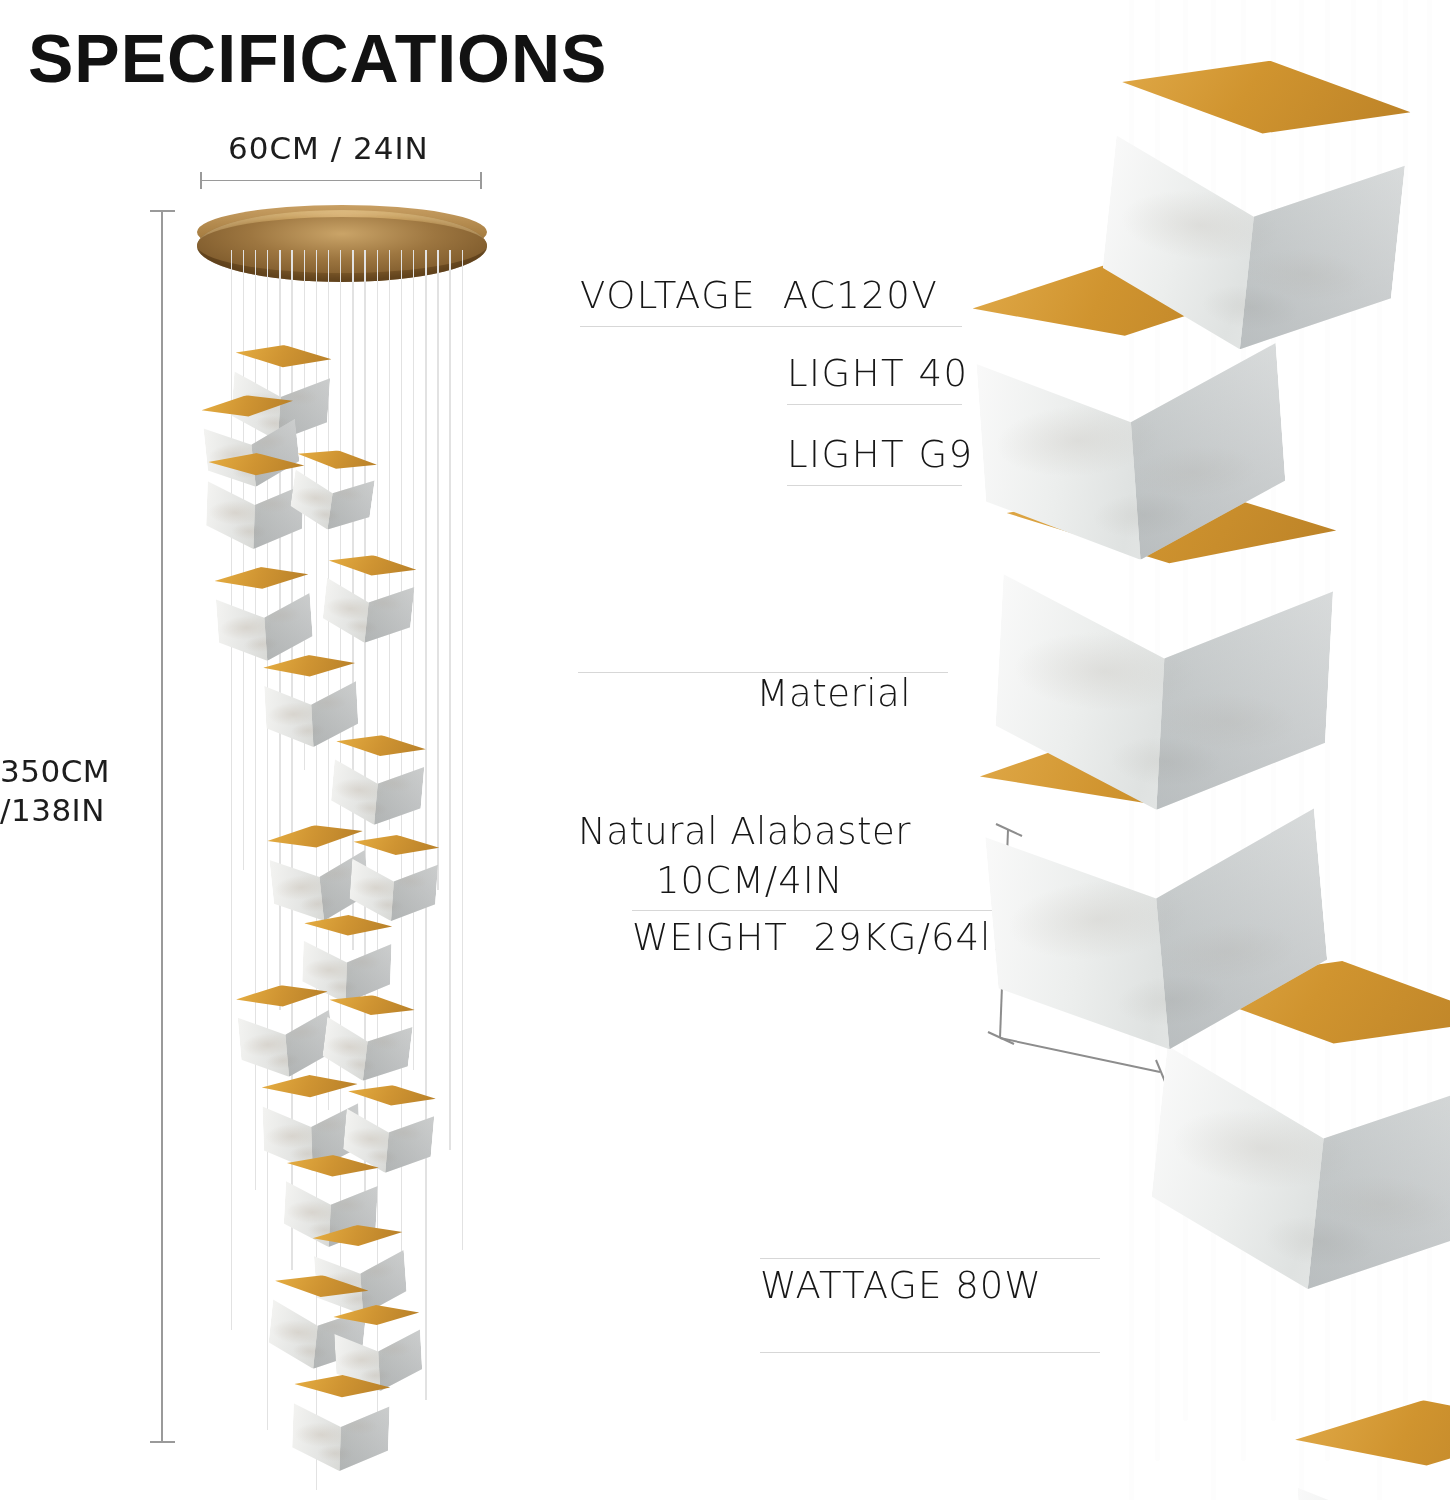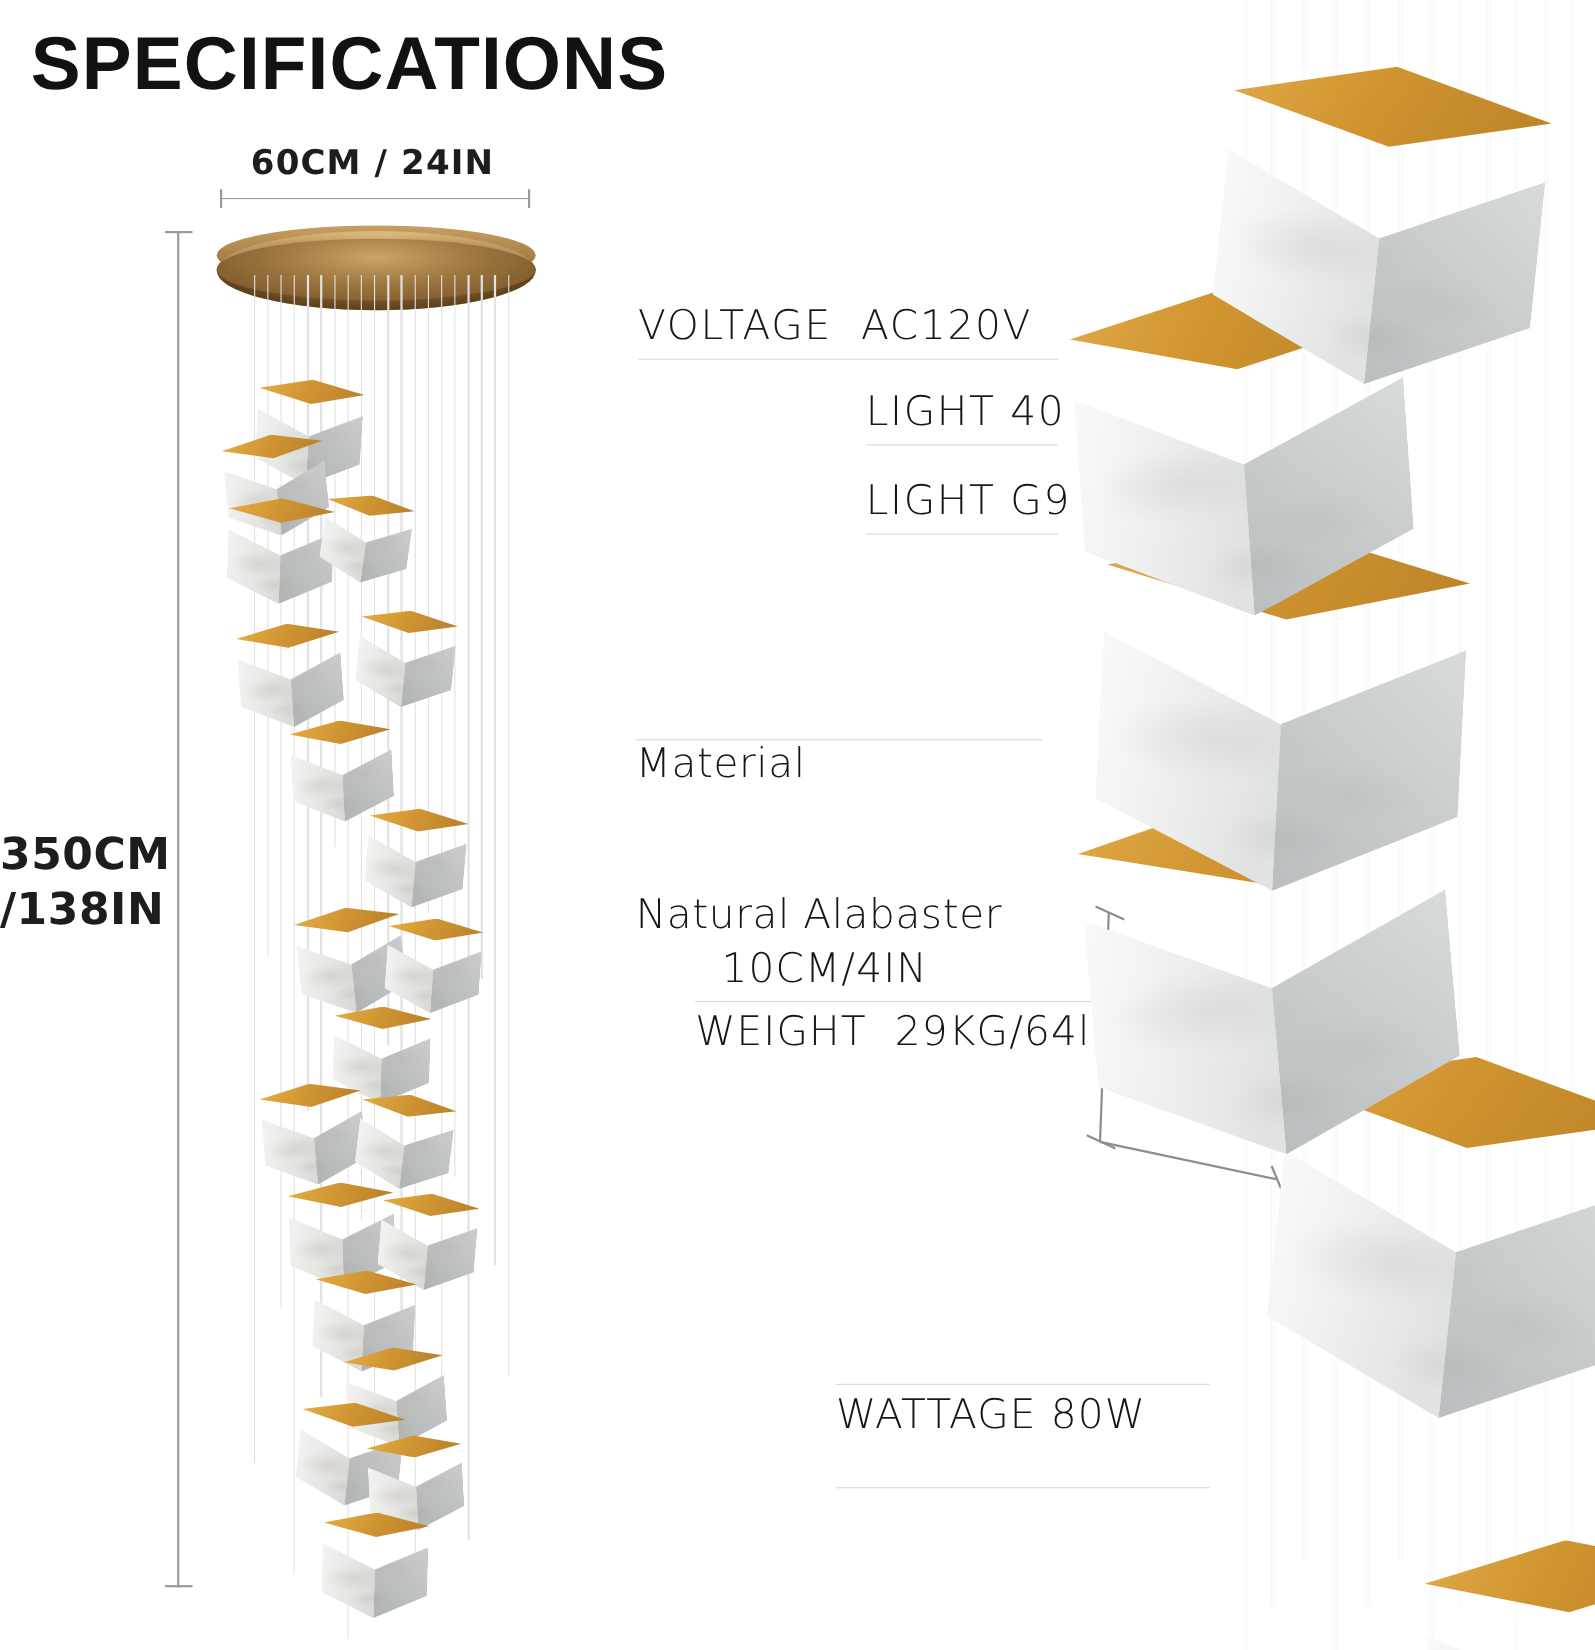--- a/index.html
+++ b/index.html
@@ -26,30 +26,29 @@
     font-family:"Liberation Sans", sans-serif;
     line-height:1;
   }
 
   
   .dim-label{
     position:absolute;
     color:#1d1d1d;
     font-family:"DejaVu Sans", sans-serif;
     white-space:pre;
-    font-weight:bold;
   }
   #width-label{
     left:228px; top:130px;
     font-size:31px;
     letter-spacing:1px;
   }
   #height-label{
     left:0px; top:752px;
-    font-size:40px;
+    font-size:31px;
     line-height:1.25;
     letter-spacing:.5px;
   }
 
   
   #width-bracket{
     position:absolute;
     left:200px; top:180px;
     width:282px; height:1px;
     background:#9a9a9a;
@@ -209,20 +208,21 @@
   
   #cube-bracket{position:absolute;left:0;top:0;width:490px;height:1500px;pointer-events:none;}
 
   
   .spec-row{
     position:absolute;
     color:#171717;
     font-family:"DejaVu Sans", sans-serif;
     font-weight:300;
     white-space:pre;
+    text-align:right;
   }
   .spec-row .txt{display:block;}
   .rule{
     position:absolute;
     height:1px;
     background:#d7d7d7;
   }
 
   #row-voltage{left:580px; top:274px; font-size:37px; letter-spacing:1.5px;}
   #rule-voltage{left:580px; top:326px; width:382px;}

